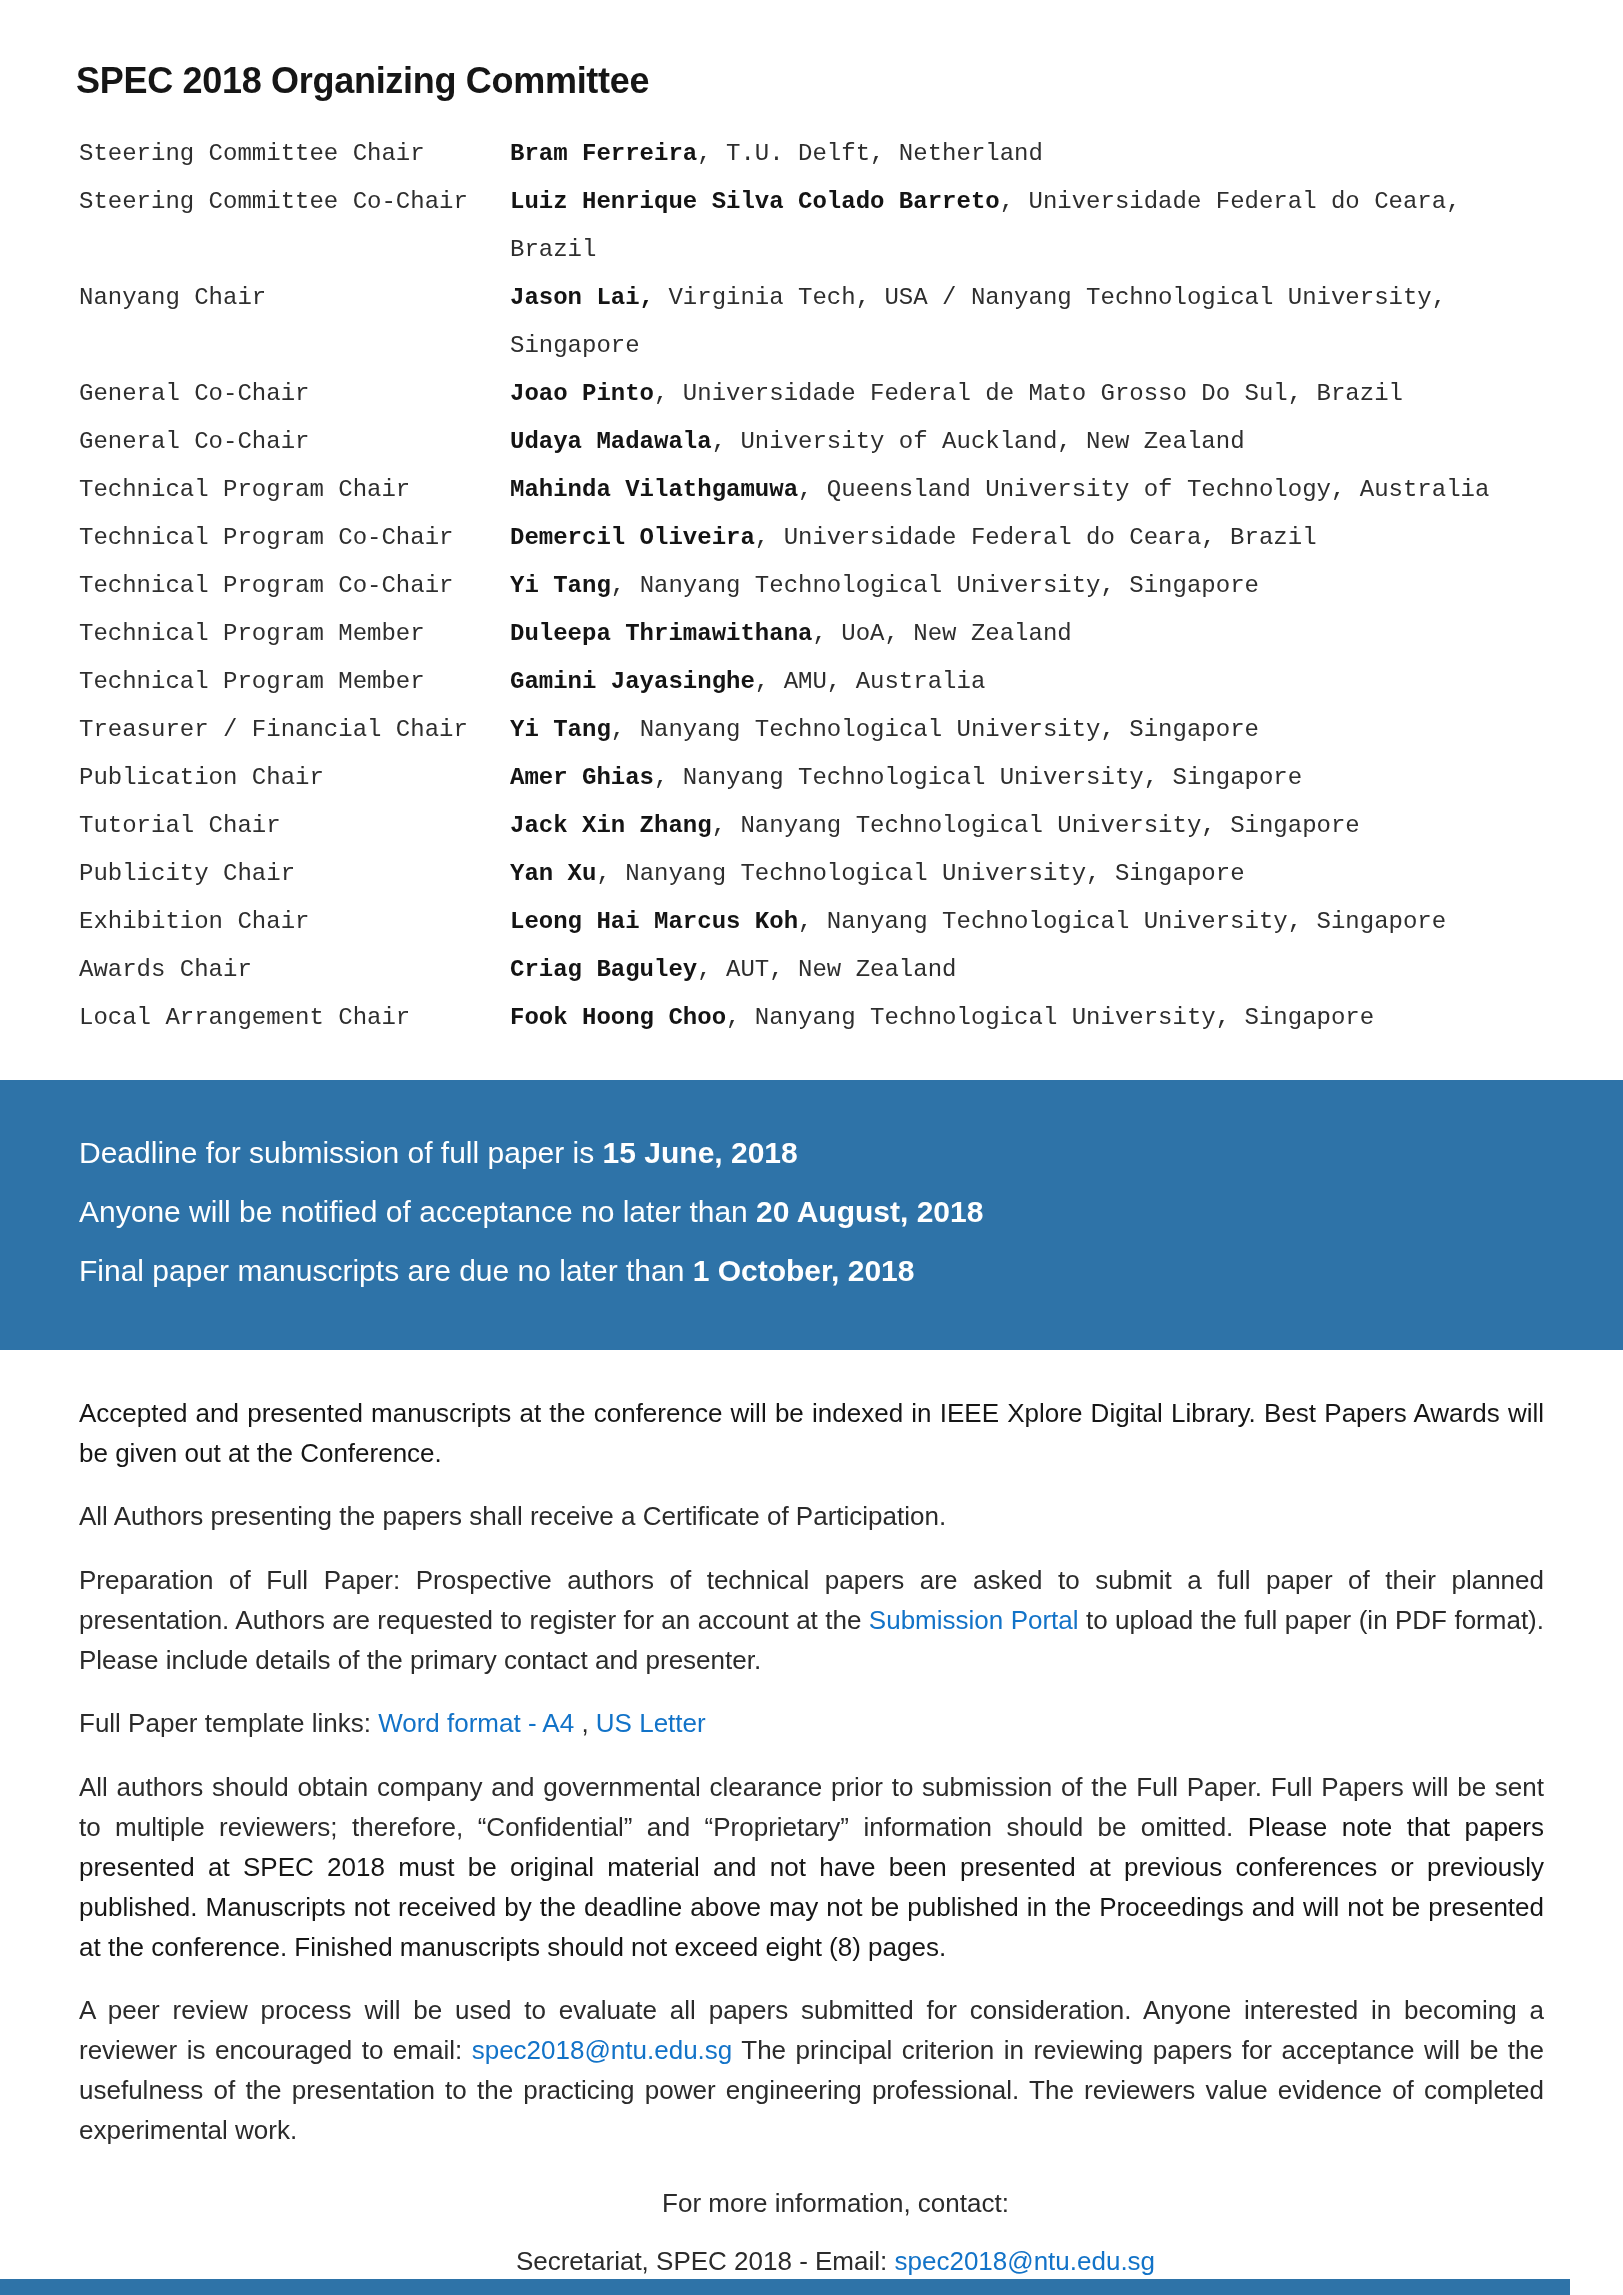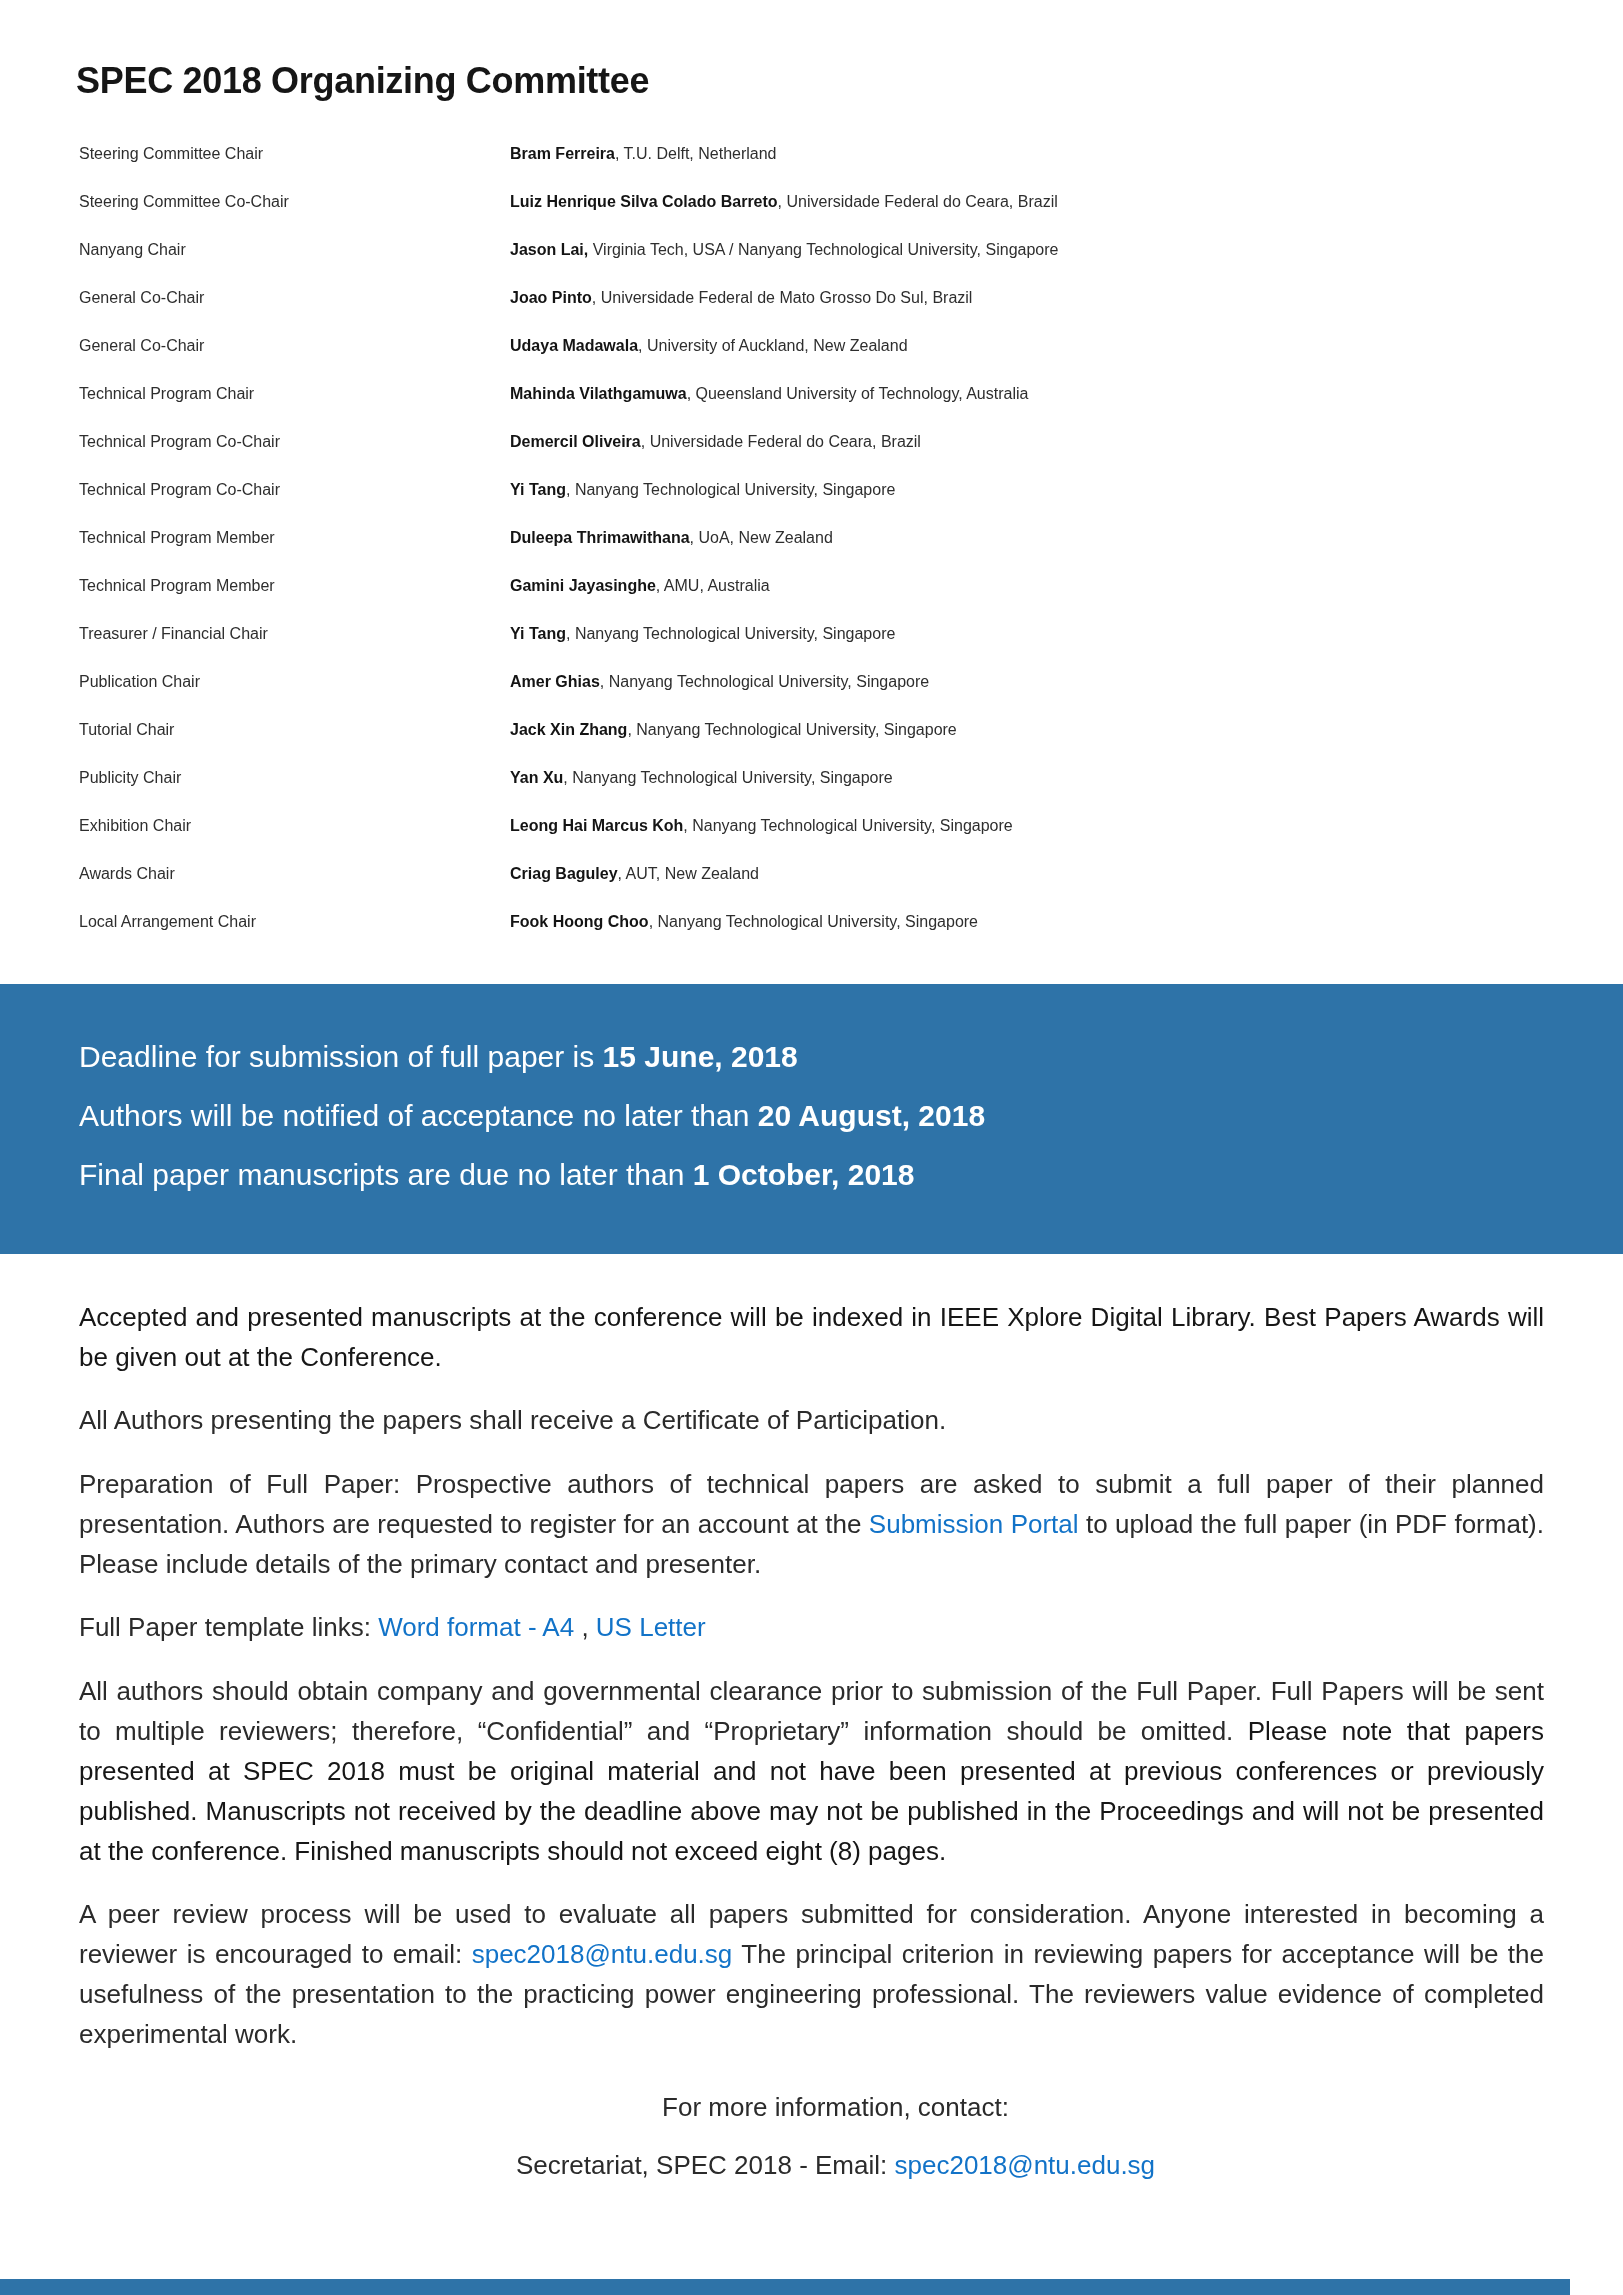--- a/index.html
+++ b/index.html
@@ -14,21 +14,22 @@
   }
   .doc-title{
     padding:60px 79px 0 76px;
     font-size:36px;
     font-weight:bold;
     color:#161616;
     letter-spacing:-0.3px;
   }
   .committee{
     margin:27.5px 79px 0 79px;
-    font-size:16px;
+    font-size:24px;
+    font-family:Liberation Mono, monospace;
   }
   .crow{display:flex;line-height:48px;}
   .crole{width:431px;flex:none;color:#2e2e2e;}
   .cval{flex:1;color:#2e2e2e;}
   .cname{font-weight:bold;color:#141414;}
   .banner{
     margin-top:38px;
     background:#2e73a8;
     color:#ffffff;
     padding:43px 79px 50px 79px;
@@ -136,21 +137,21 @@
         <div class="cval"><span class="cname">Criag Baguley</span><span>, AUT, New Zealand</span></div>
       </div>
     <div class="crow">
         <div class="crole">Local Arrangement Chair</div>
         <div class="cval"><span class="cname">Fook Hoong Choo</span><span>, Nanyang Technological University, Singapore</span></div>
       </div>
   </div>
 
   <div class="banner">
     <div class="bline"><span>Deadline for submission of full paper is </span><span class="bdate">15 June, 2018</span></div>
-    <div class="bline"><span>Authors will be notified of acceptance no later than </span><span class="bdate">20 August, 2018</span></div>
+    <div class="bline"><span>Anyone will be notified of acceptance no later than </span><span class="bdate">20 August, 2018</span></div>
     <div class="bline"><span>Final paper manuscripts are due no later than </span><span class="bdate">1 October, 2018</span></div>
   </div>
 
   <div class="body-text">
     <p class="bold justify">Accepted and presented manuscripts at the conference will be indexed in IEEE Xplore Digital Library. Best Papers Awards will be given out at the Conference.</p>
     <p>All Authors presenting the papers shall receive a Certificate of Participation.</p>
     <p class="justify"><span>Preparation of Full Paper: Prospective authors of technical papers are asked to submit a full paper of their planned presentation. Authors are requested to register for an account at the </span><a class="link link-bold">Submission Portal</a><span> to upload the full paper (in PDF format). Please include details of the primary contact and presenter.</span></p>
     <p><span>Full Paper template links:  </span><a class="link">Word format - A4</a><span> , </span><a class="link">US Letter</a></p>
     <p class="justify"><span>All authors should obtain company and governmental clearance prior to submission of the Full Paper. Full Papers will be sent to multiple reviewers; therefore, “Confidential” and “Proprietary” information should be omitted. </span><span class="bold">Please note that papers presented at SPEC 2018 must be original material and not have been presented at previous conferences or previously published. Manuscripts not received by the deadline above may not be published in the Proceedings and will not be presented at the conference. Finished manuscripts should not exceed eight (8) pages.</span></p>
     <p class="justify"><span>A peer review process will be used to evaluate all papers submitted for consideration. Anyone interested in becoming a reviewer is encouraged to email: </span><a class="link">spec2018@ntu.edu.sg</a><span> The principal criterion in reviewing papers for acceptance will be the usefulness of the presentation to the practicing power engineering professional. The reviewers value evidence of completed experimental work.</span></p>

